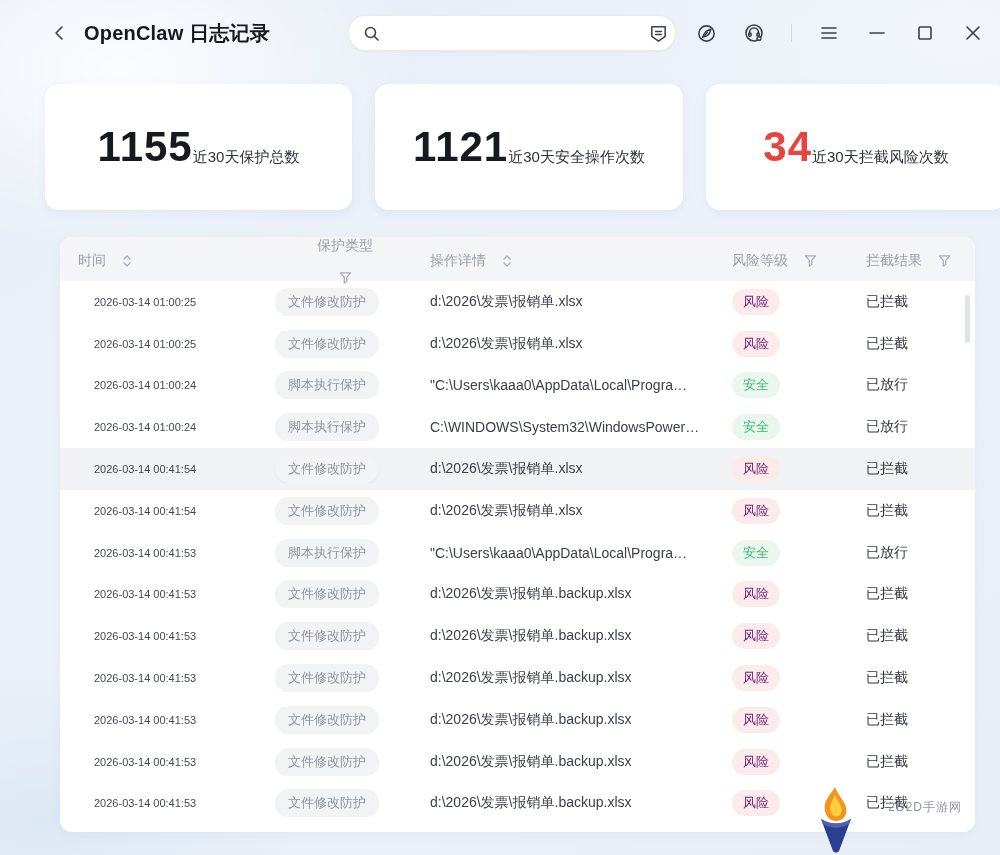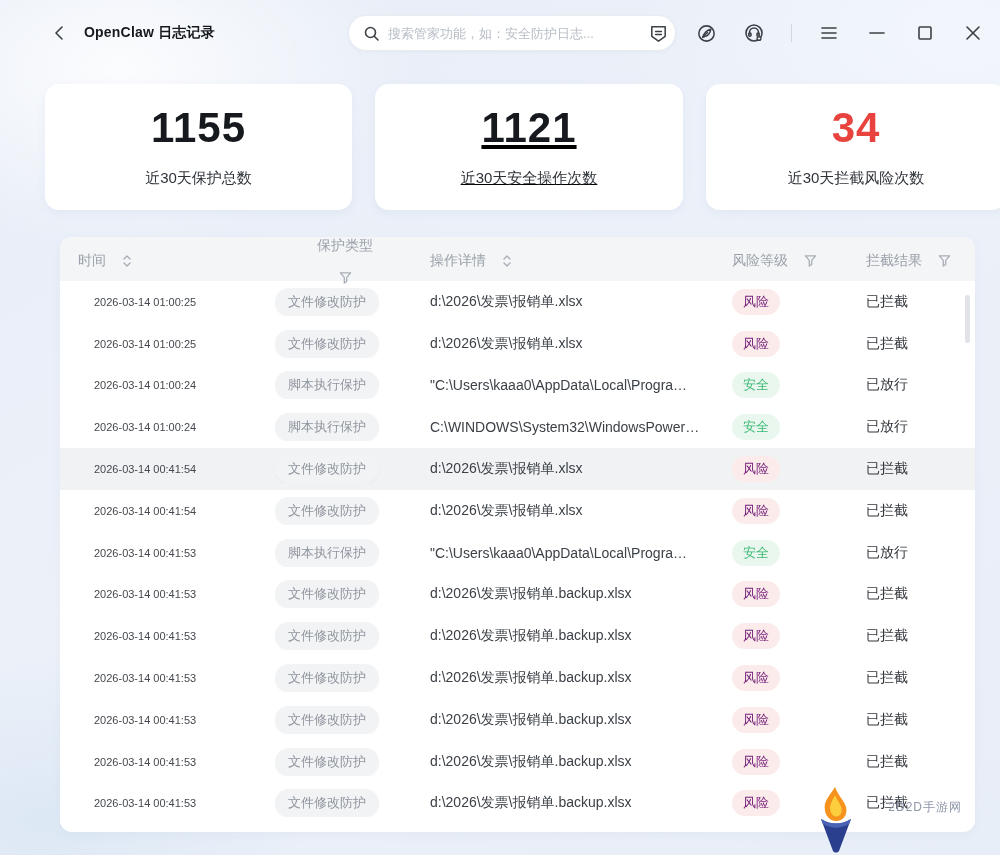--- a/index.html
+++ b/index.html
@@ -13,44 +13,44 @@
     background:
       radial-gradient(420px 260px at 12% 8%, rgba(255,255,255,.85), rgba(255,255,255,0) 70%),
       radial-gradient(380px 240px at 4% 96%, #dde8f5, rgba(221,232,245,0) 70%),
       radial-gradient(500px 300px at 96% 4%, #f2f6fc, rgba(242,246,252,0) 70%),
       linear-gradient(150deg,#e7edf7 0%, #ecf1f9 45%, #e8eef7 100%);
   }
 
   
   .topbar { position:absolute; top:0; left:0; width:100%; height:66px; display:flex; align-items:center; }
   .back-btn { margin-left:48px; width:24px; height:24px; display:flex; align-items:center; justify-content:center; cursor:pointer; }
-  .page-title { margin-left:12px; font-size:14px; font-weight:700; color:#15181c; letter-spacing:.2px; white-space:nowrap; }
+  .page-title { margin-left:12px; font-size:20px; font-weight:700; color:#15181c; letter-spacing:.2px; white-space:nowrap; }
   .searchbox {
     position:absolute; left:348px; top:15px; width:328px; height:36px;
     background:#fff; border:1px solid #e9ebee; border-radius:18px;
     display:flex; align-items:center; padding:0 14px;
     box-shadow:0 1px 3px rgba(140,160,190,.10);
   }
   .searchbox input {
     border:none; outline:none; background:transparent; flex:1; margin-left:8px;
     font-size:13px; color:#555; font-family:inherit;
   }
   .searchbox input::placeholder { color:#b7bdc6; }
   .top-icons { position:absolute; right:0; top:0; height:66px; display:flex; align-items:center; gap:26px; padding-right:16px; }
   .tbtn { width:22px; height:22px; display:flex; align-items:center; justify-content:center; cursor:pointer; }
   .vdiv { width:1px; height:18px; background:#d3d7dd; }
 
   
   .stats { position:absolute; top:84px; left:45px; display:flex; gap:23px; }
   .card {
     background:#fff; border-radius:14px; height:126px;
-    display:flex; flex-direction:column; align-items:center; justify-content:center;
+    display:flex; align-items:center; justify-content:center;
     box-shadow:0 3px 10px rgba(140,160,195,.10);
   }
-  .card.c1 { width:307px; } .card.c2 { width:308px;text-decoration:underline; } .card.c3 { width:300px; }
+  .card.c1 { width:307px; } .card.c2 { width:308px; } .card.c3 { width:300px; }
   .stat-num { font-size:42px; font-weight:700; color:#16191d; line-height:1; letter-spacing:1px; }
   .stat-num.red { color:#e8433e; }
   .stat-label { margin-top:20px; font-size:15px; color:#2e3339; }
 
   
   .panel {
     position:absolute; top:237px; left:60px; width:915px; height:595px;
     background:#fff; border-radius:12px; overflow:hidden;
     box-shadow:0 3px 10px rgba(140,160,195,.08);
   }
@@ -100,21 +100,20 @@
           <polyline class="icon-stroke" stroke-width="2" points="11,3 5,9 11,15"></polyline>
         </svg>
     </div>
     <div class="page-title">OpenClaw 日志记录</div>
 
     <div class="searchbox">
       <svg width="17" height="17" viewBox="0 0 17 17">
         <circle class="icon-stroke" cx="7.5" cy="7.5" r="5" stroke="#7b828b"></circle>
         <line class="icon-stroke" x1="11.5" y1="11.5" x2="15" y2="15" stroke="#7b828b"></line>
       </svg>
-      <input type="text" placeholder="搜索管家功能，如：安全防护日志..." style="">
     </div>
 
     <div class="top-icons">
       <div class="tbtn">
         <svg width="21" height="21" viewBox="0 0 22 22">
           <path class="icon-stroke" d="M4 4 h14 v10 l-7 5 l-7 -5 z"></path>
           <line class="icon-stroke" x1="8" y1="9" x2="14" y2="9"></line>
           <line class="icon-stroke" x1="8" y1="12" x2="14" y2="12"></line>
         </svg>
       </div>

